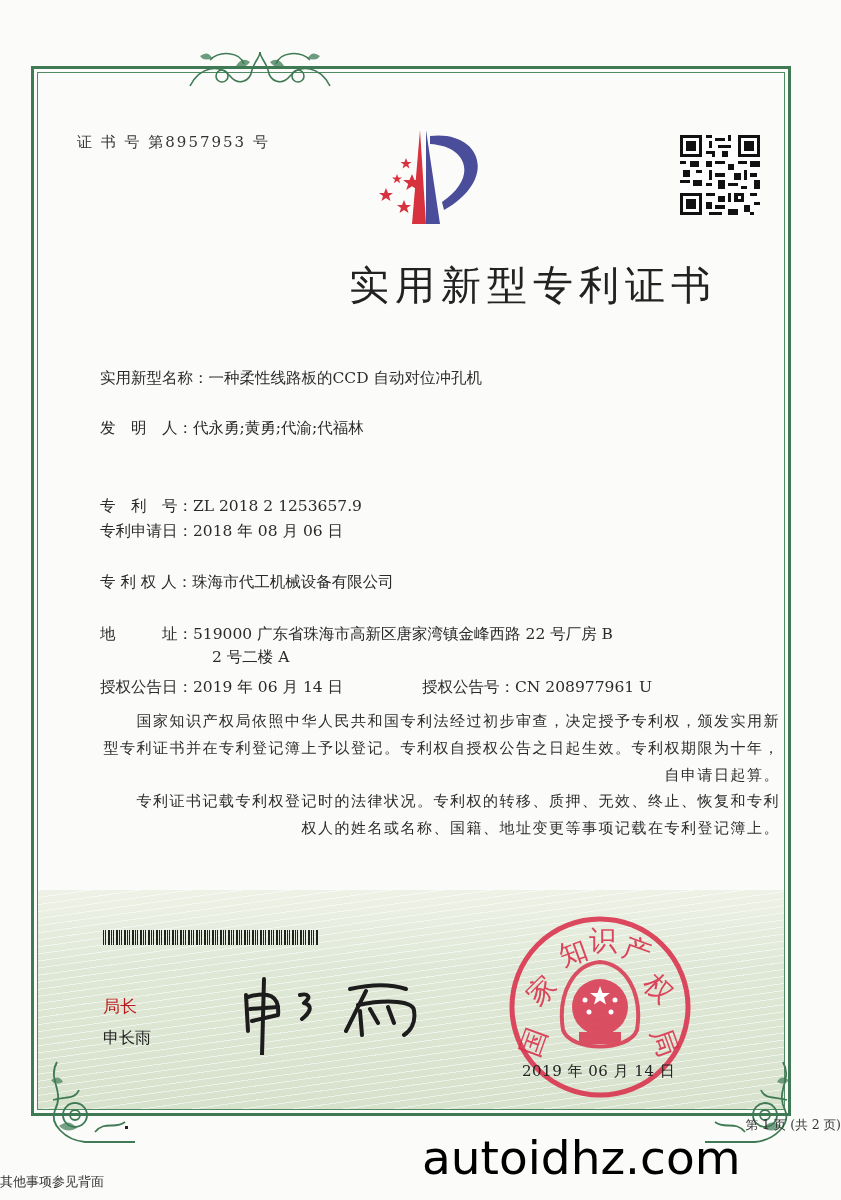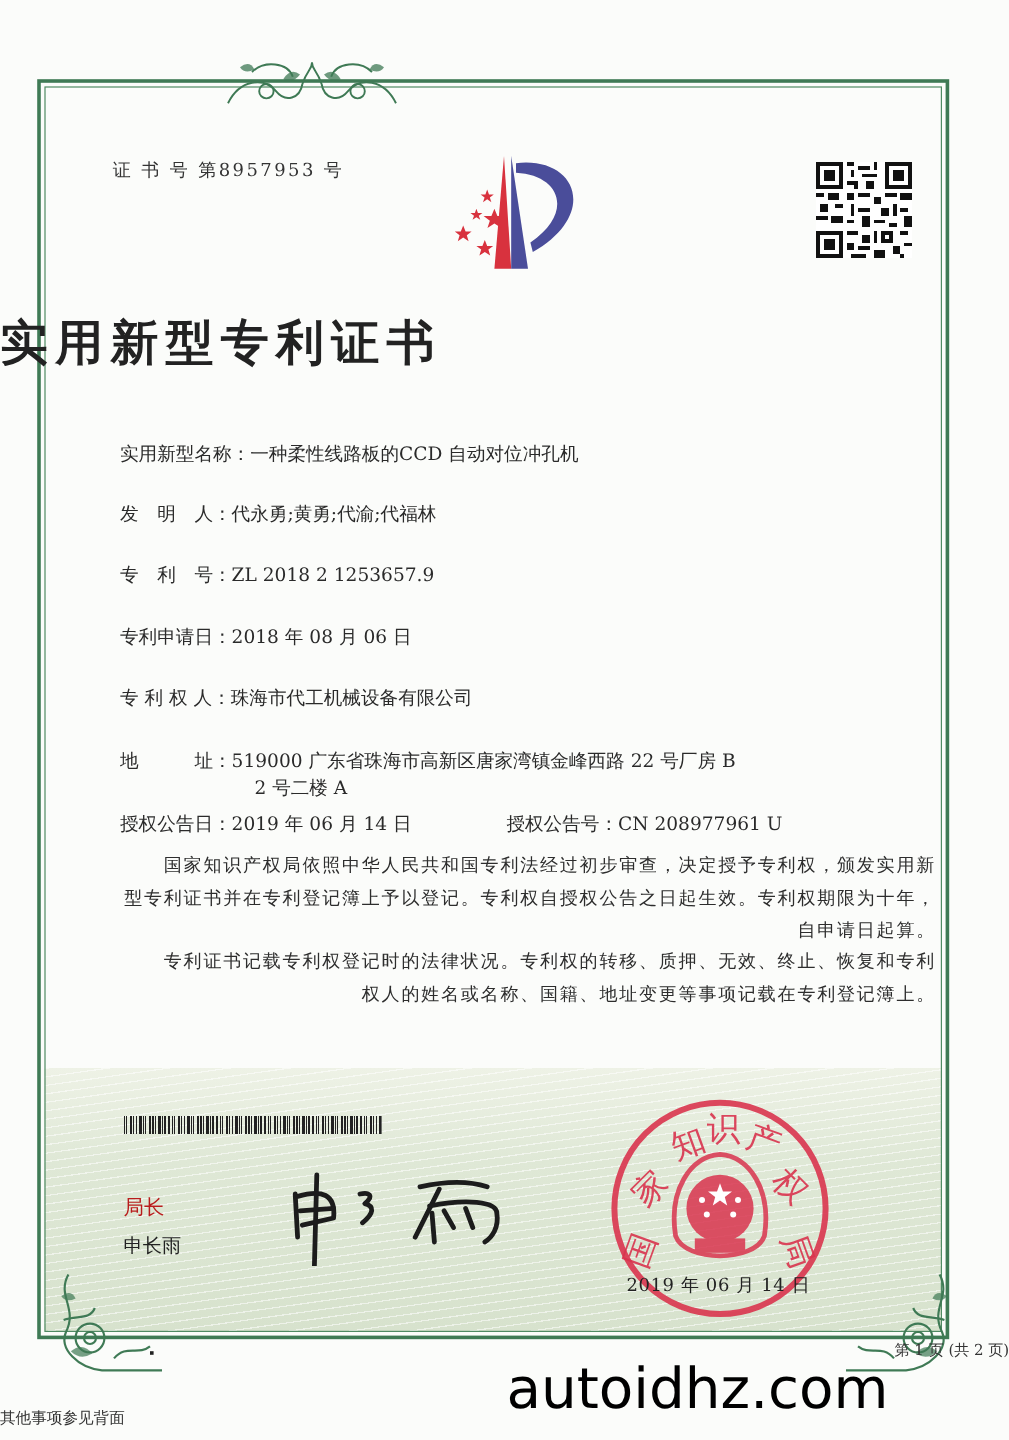--- a/index.html
+++ b/index.html
@@ -18,28 +18,28 @@
     border:1px solid #4f8a63; box-sizing:border-box;
   }
   .guilloche {
     position:absolute; left:37px; top:890px; width:748px; height:220px;
     background:
       repeating-linear-gradient(172deg, rgba(255,255,255,0.55) 0px, rgba(255,255,255,0.55) 1px, transparent 1px, transparent 7px),
       linear-gradient(180deg, #eef2e6 0%, #dfe8d6 35%, #d7e2cd 100%);
   }
   .ornament { position:absolute; }
   .cert-no {
-    position:absolute; left:94px; top:133px; font-size:15px; letter-spacing:2px; color:#333;
+    position:absolute; left:77px; top:133px; font-size:15px; letter-spacing:2px; color:#333;
   }
   .logo { position:absolute; left:360px; top:128px; width:130px; height:100px; }
   .qr { position:absolute; left:680px; top:135px; width:80px; height:80px; }
   .title {
-    position:absolute; left:0; width:717px; top:258px; text-align:left;
+    position:absolute; left:0; width:717px; top:258px; text-align:right;
     font-size:40px; letter-spacing:6px; color:#222;
-    font-family:"DejaVu Sans", "Liberation Sans", sans-serif; font-weight:bold;
+    font-family:"DejaVu Sans", "Liberation Sans", sans-serif; font-weight:normal;
   }
   .field {
     position:absolute; left:100px; font-size:15.5px; color:#2a2a2a; white-space:nowrap;
   }
   .field .lbl { display:inline-block; }
   .field .val { display:inline-block; }
   .para {
     position:absolute; left:100px; width:680px; font-size:15px; line-height:27px;
     color:#2d2d2d; text-indent:30px; letter-spacing:1.5px;text-align:right;
   }
@@ -192,21 +192,21 @@
 </svg>
 
 <div class="title">实用新型专利证书</div>
 
 <div class="field" style="top:368px;">
   <span class="lbl">实用新型名称：</span><span class="val">一种柔性线路板的CCD 自动对位冲孔机</span>
 </div>
 <div class="field" style="top:418px;">
   <span class="lbl">发　明　人：</span><span class="val">代永勇;黄勇;代渝;代福林</span>
 </div>
-<div class="field" style="top:469px;">
+<div class="field" style="top:496px;">
   <span class="lbl">专　利　号：</span><span class="val">ZL 2018 2 1253657.9</span>
 </div>
 <div class="field" style="top:521px;">
   <span class="lbl">专利申请日：</span><span class="val">2018 年 08 月 06 日</span>
 </div>
 <div class="field" style="top:572px;">
   <span class="lbl">专 利 权 人：</span><span class="val">珠海市代工机械设备有限公司</span>
 </div>
 <div class="field" style="top:624px;">
   <span class="lbl">地　　　址：</span><span class="val">519000 广东省珠海市高新区唐家湾镇金峰西路 22 号厂房 B</span>

